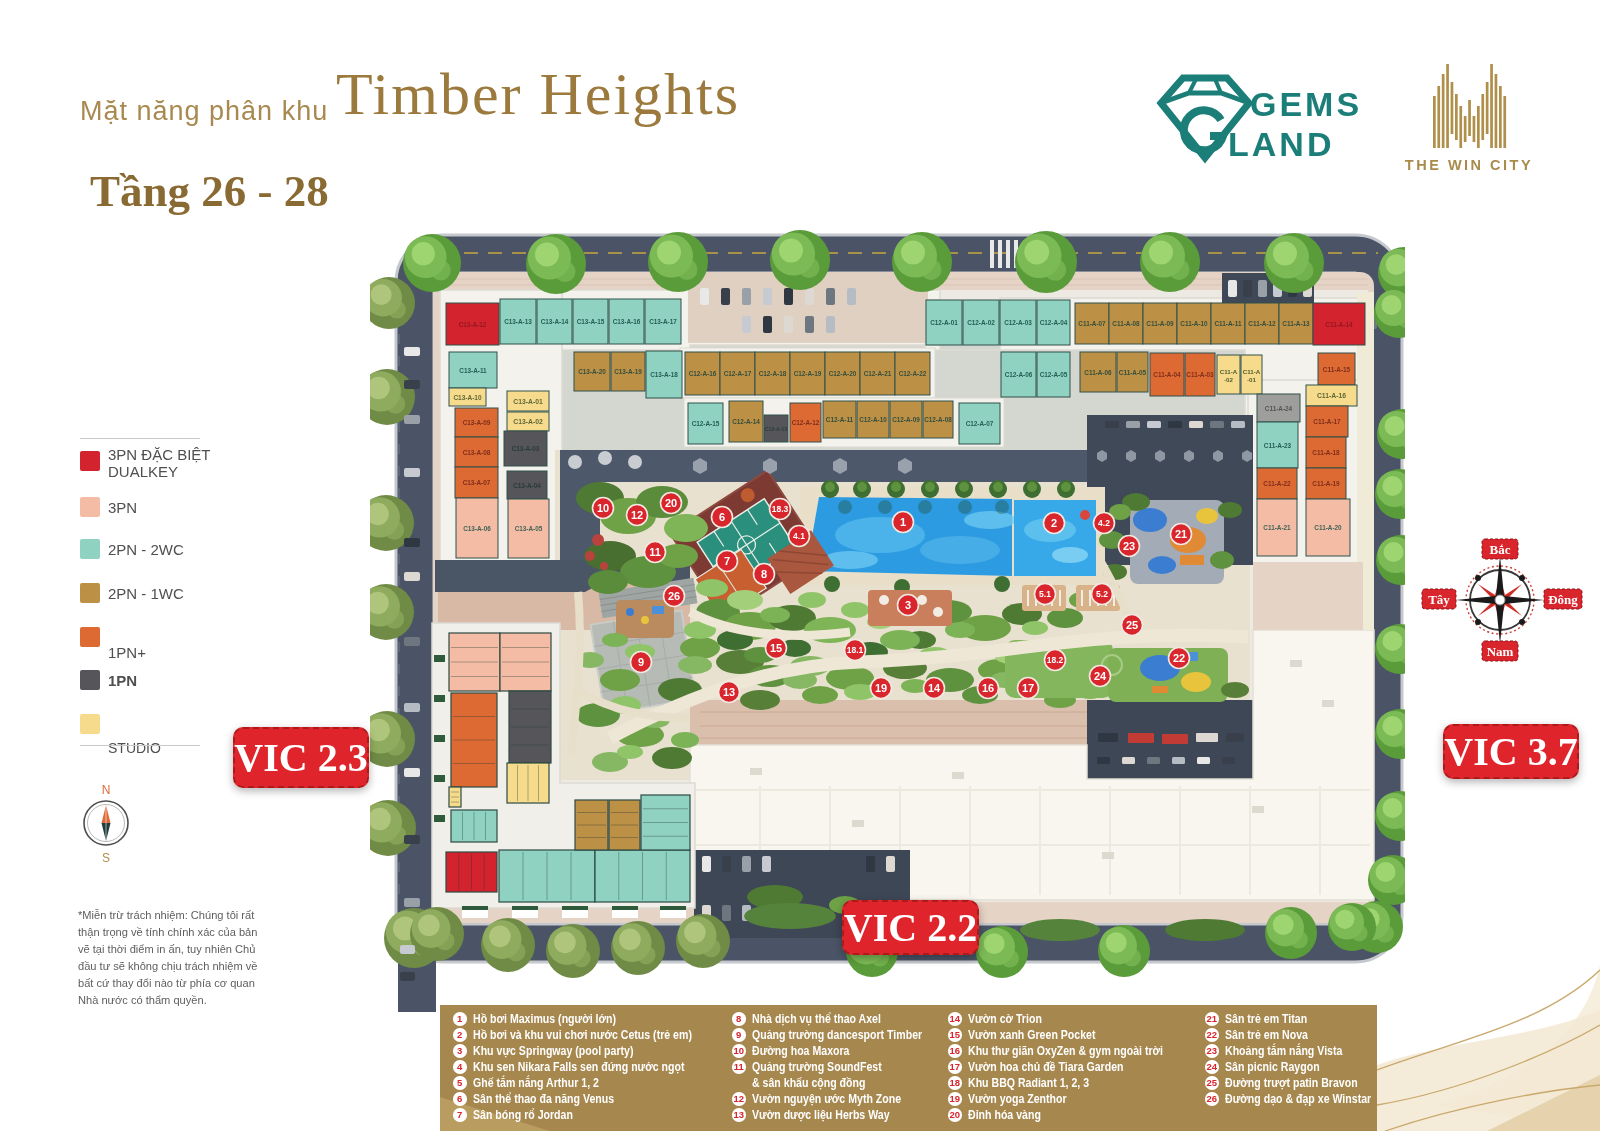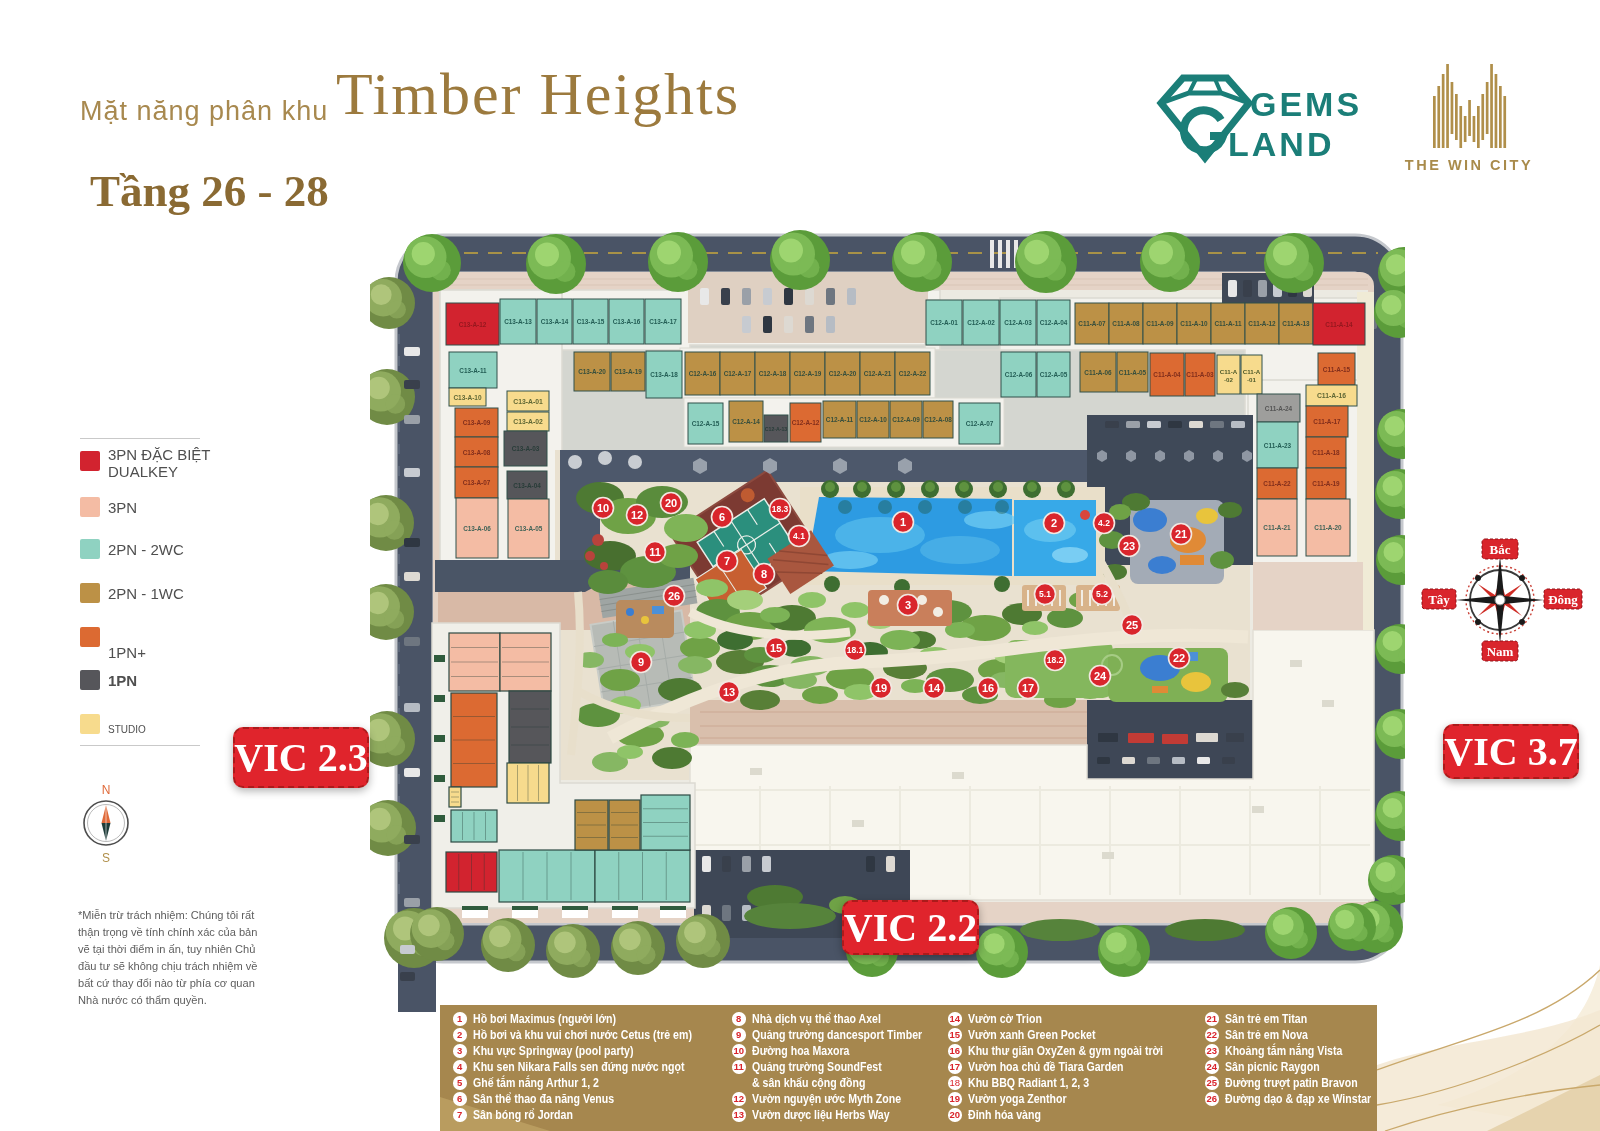--- a/index.html
+++ b/index.html
@@ -54,21 +54,21 @@
     <div class="abs" style="left:108px;top:499px;font-size:15px;color:#4F4F4F;white-space:nowrap;">3PN</div>
     <div class="abs" style="left:80px;top:539px;width:20px;height:20px;border-radius:2px;background:#8FD2C1;"></div>
     <div class="abs" style="left:108px;top:541px;font-size:15px;color:#4F4F4F;white-space:nowrap;">2PN - 2WC</div>
     <div class="abs" style="left:80px;top:583px;width:20px;height:20px;border-radius:2px;background:#BC9146;"></div>
     <div class="abs" style="left:108px;top:585px;font-size:15px;color:#4F4F4F;white-space:nowrap;">2PN - 1WC</div>
     <div class="abs" style="left:80px;top:627px;width:20px;height:20px;border-radius:2px;background:#DC6A32;"></div>
     <div class="abs" style="left:108px;top:629px;font-size:15px;color:#4F4F4F;white-space:nowrap;margin-top:15px;">1PN+</div>
     <div class="abs" style="left:80px;top:670px;width:20px;height:20px;border-radius:2px;background:#56565A;"></div>
     <div class="abs" style="left:108px;top:672px;font-size:15px;color:#4F4F4F;white-space:nowrap;font-weight:bold;">1PN</div>
     <div class="abs" style="left:80px;top:714px;width:20px;height:20px;border-radius:2px;background:#F7DB8D;"></div>
-    <div class="abs" style="left:108px;top:724px;font-size:10px;color:#4F4F4F;white-space:nowrap;">STUDIO</div>
+    <div class="abs" style="left:108px;top:740px;font-size:14px;color:#4F4F4F;white-space:nowrap;">STUDIO</div>
     <div class="abs" style="left:80px;top:745px;width:120px;height:1px;background:#C9C9C9;"></div>
   </div>
 
 <svg class="abs" style="left:76px;top:780px;" width="62" height="86" viewBox="0 0 62 86">
 <text x="30" y="14" font-size="12" fill="#E06A3A" text-anchor="middle">N</text>
 <text x="30" y="82" font-size="12" fill="#B08F4A" text-anchor="middle">S</text>
 <circle cx="30" cy="43" r="22" fill="none" stroke="#4E4E4E" stroke-width="1.6"></circle>
 <circle cx="30" cy="43" r="18.5" fill="none" stroke="#9C9C9C" stroke-width="0.7"></circle>
 <path d="M30,25 L34.5,43 L25.5,43 Z" fill="#E06A3A"></path>
 <path d="M30,61 L34.5,43 L25.5,43 Z" fill="#1F3D3A"></path>
@@ -1256,21 +1256,21 @@
     </div>
     <div class="abs" style="left:508px;top:7px;">
       <div class="abs" style="left:0;top:0px;width:13.5px;height:13.5px;border-radius:50%;background:#fff;color:#D9252C;font-size:9.5px;font-weight:bold;text-align:center;line-height:14px;">14</div>
       <div class="abs" style="left:20px;top:0px;white-space:nowrap;color:#fff;font-size:12.6px;font-weight:bold;transform:scaleX(0.84);transform-origin:0 0;">Vườn cờ Trion</div>
       <div class="abs" style="left:0;top:16px;width:13.5px;height:13.5px;border-radius:50%;background:#fff;color:#D9252C;font-size:9.5px;font-weight:bold;text-align:center;line-height:14px;">15</div>
       <div class="abs" style="left:20px;top:16px;white-space:nowrap;color:#fff;font-size:12.6px;font-weight:bold;transform:scaleX(0.84);transform-origin:0 0;">Vườn xanh Green Pocket</div>
       <div class="abs" style="left:0;top:32px;width:13.5px;height:13.5px;border-radius:50%;background:#fff;color:#D9252C;font-size:9.5px;font-weight:bold;text-align:center;line-height:14px;">16</div>
       <div class="abs" style="left:20px;top:32px;white-space:nowrap;color:#fff;font-size:12.6px;font-weight:bold;transform:scaleX(0.84);transform-origin:0 0;">Khu thư giãn OxyZen &amp; gym ngoài trời</div>
       <div class="abs" style="left:0;top:48px;width:13.5px;height:13.5px;border-radius:50%;background:#fff;color:#D9252C;font-size:9.5px;font-weight:bold;text-align:center;line-height:14px;">17</div>
       <div class="abs" style="left:20px;top:48px;white-space:nowrap;color:#fff;font-size:12.6px;font-weight:bold;transform:scaleX(0.84);transform-origin:0 0;">Vườn hoa chủ đề Tiara Garden</div>
-      <div class="abs" style="left:0;top:64px;width:13.5px;height:13.5px;border-radius:50%;background:#fff;color:#D9252C;font-size:9.5px;font-weight:normal;text-align:center;line-height:14px;">18</div>
+      <div class="abs" style="left:0;top:64px;width:13.5px;height:13.5px;border-radius:50%;background:#fff;color:#D9252C;font-size:9.5px;font-weight:bold;text-align:center;line-height:14px;">18</div>
       <div class="abs" style="left:20px;top:64px;white-space:nowrap;color:#fff;font-size:12.6px;font-weight:bold;transform:scaleX(0.84);transform-origin:0 0;">Khu BBQ Radiant 1, 2, 3</div>
       <div class="abs" style="left:0;top:80px;width:13.5px;height:13.5px;border-radius:50%;background:#fff;color:#D9252C;font-size:9.5px;font-weight:bold;text-align:center;line-height:14px;">19</div>
       <div class="abs" style="left:20px;top:80px;white-space:nowrap;color:#fff;font-size:12.6px;font-weight:bold;transform:scaleX(0.84);transform-origin:0 0;">Vườn yoga Zenthor</div>
       <div class="abs" style="left:0;top:96px;width:13.5px;height:13.5px;border-radius:50%;background:#fff;color:#D9252C;font-size:9.5px;font-weight:bold;text-align:center;line-height:14px;">20</div>
       <div class="abs" style="left:20px;top:96px;white-space:nowrap;color:#fff;font-size:12.6px;font-weight:bold;transform:scaleX(0.84);transform-origin:0 0;">Đỉnh hóa vàng</div>
     </div>
     <div class="abs" style="left:765px;top:7px;">
       <div class="abs" style="left:0;top:0px;width:13.5px;height:13.5px;border-radius:50%;background:#fff;color:#D9252C;font-size:9.5px;font-weight:bold;text-align:center;line-height:14px;">21</div>
       <div class="abs" style="left:20px;top:0px;white-space:nowrap;color:#fff;font-size:12.6px;font-weight:bold;transform:scaleX(0.84);transform-origin:0 0;">Sân trẻ em Titan</div>
       <div class="abs" style="left:0;top:16px;width:13.5px;height:13.5px;border-radius:50%;background:#fff;color:#D9252C;font-size:9.5px;font-weight:bold;text-align:center;line-height:14px;">22</div>

